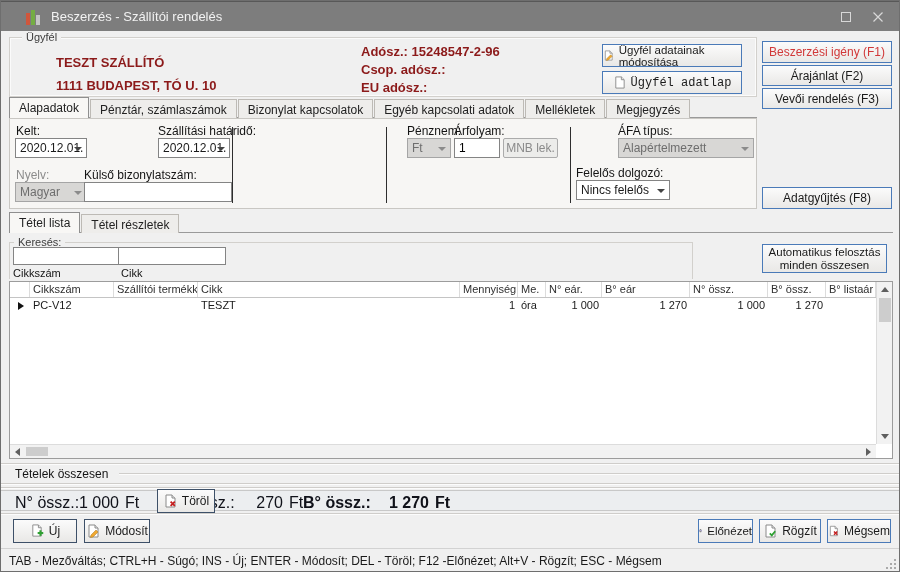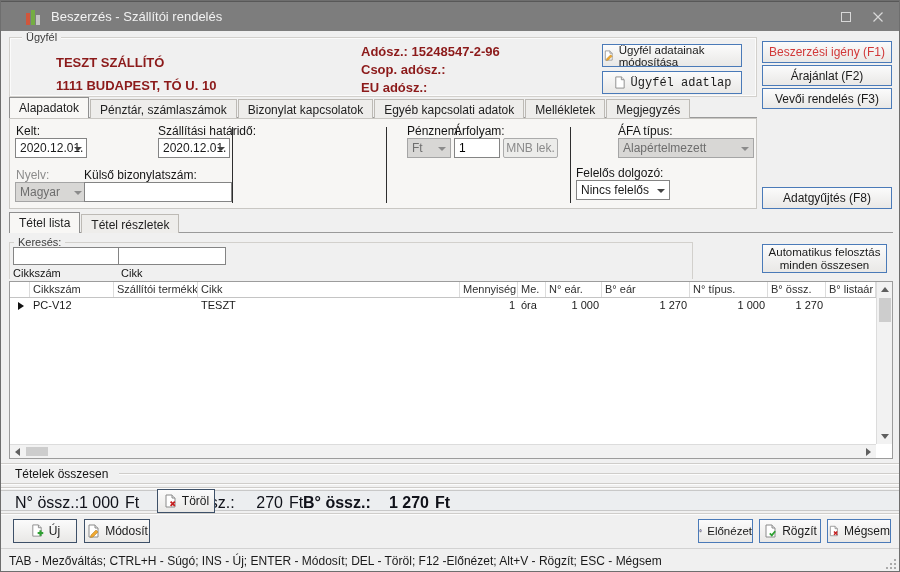--- a/index.html
+++ b/index.html
@@ -223,21 +223,21 @@
   <div class="grid">
     <div class="gridrow gh">
       <div class="gc c0"></div>
       <div class="gc c1">Cikkszám</div>
       <div class="gc c2">Szállítói termékkód (</div>
       <div class="gc c3">Cikk</div>
       <div class="gc c4">Mennyiség</div>
       <div class="gc c5">Me.</div>
       <div class="gc c6">N° eár.</div>
       <div class="gc c7">B° eár</div>
-      <div class="gc c8">N° típus.</div>
+      <div class="gc c8">N° össz.</div>
       <div class="gc c9">B° össz.</div>
       <div class="gc c10">B° listaár</div>
     </div>
     <div class="gridrow gr">
       <div class="gc c0">
           <div class="rowmarker"></div>
         </div>
       <div class="gc c1">PC-V12</div>
       <div class="gc c2"></div>
       <div class="gc c3">TESZT</div>

